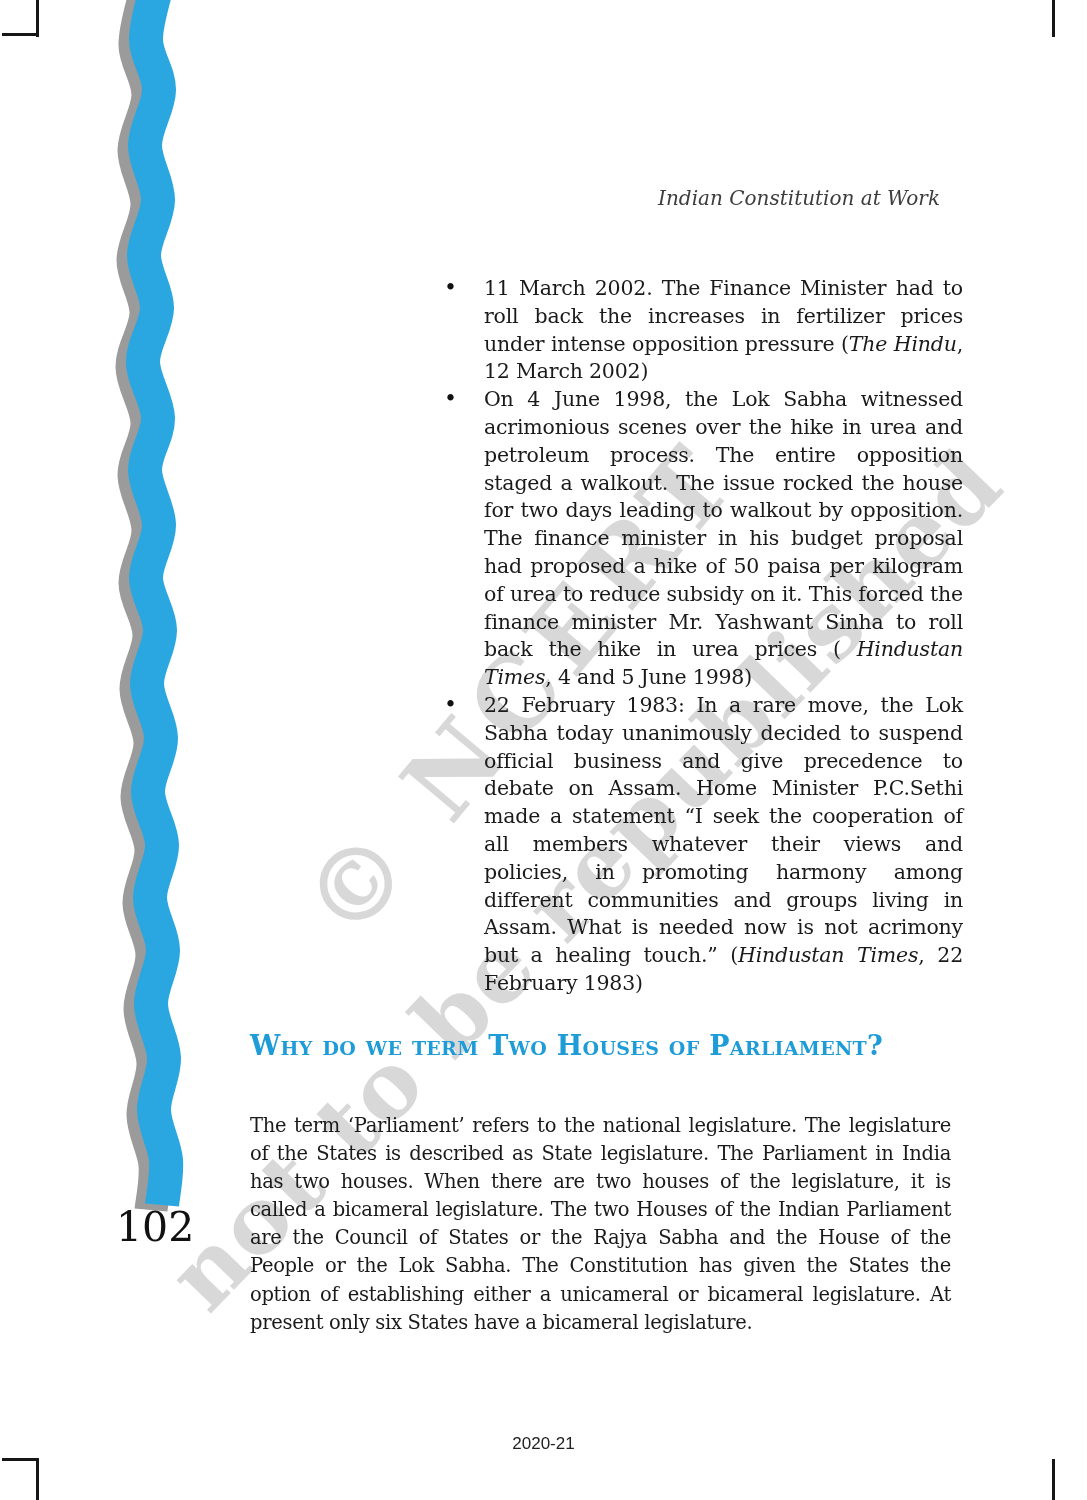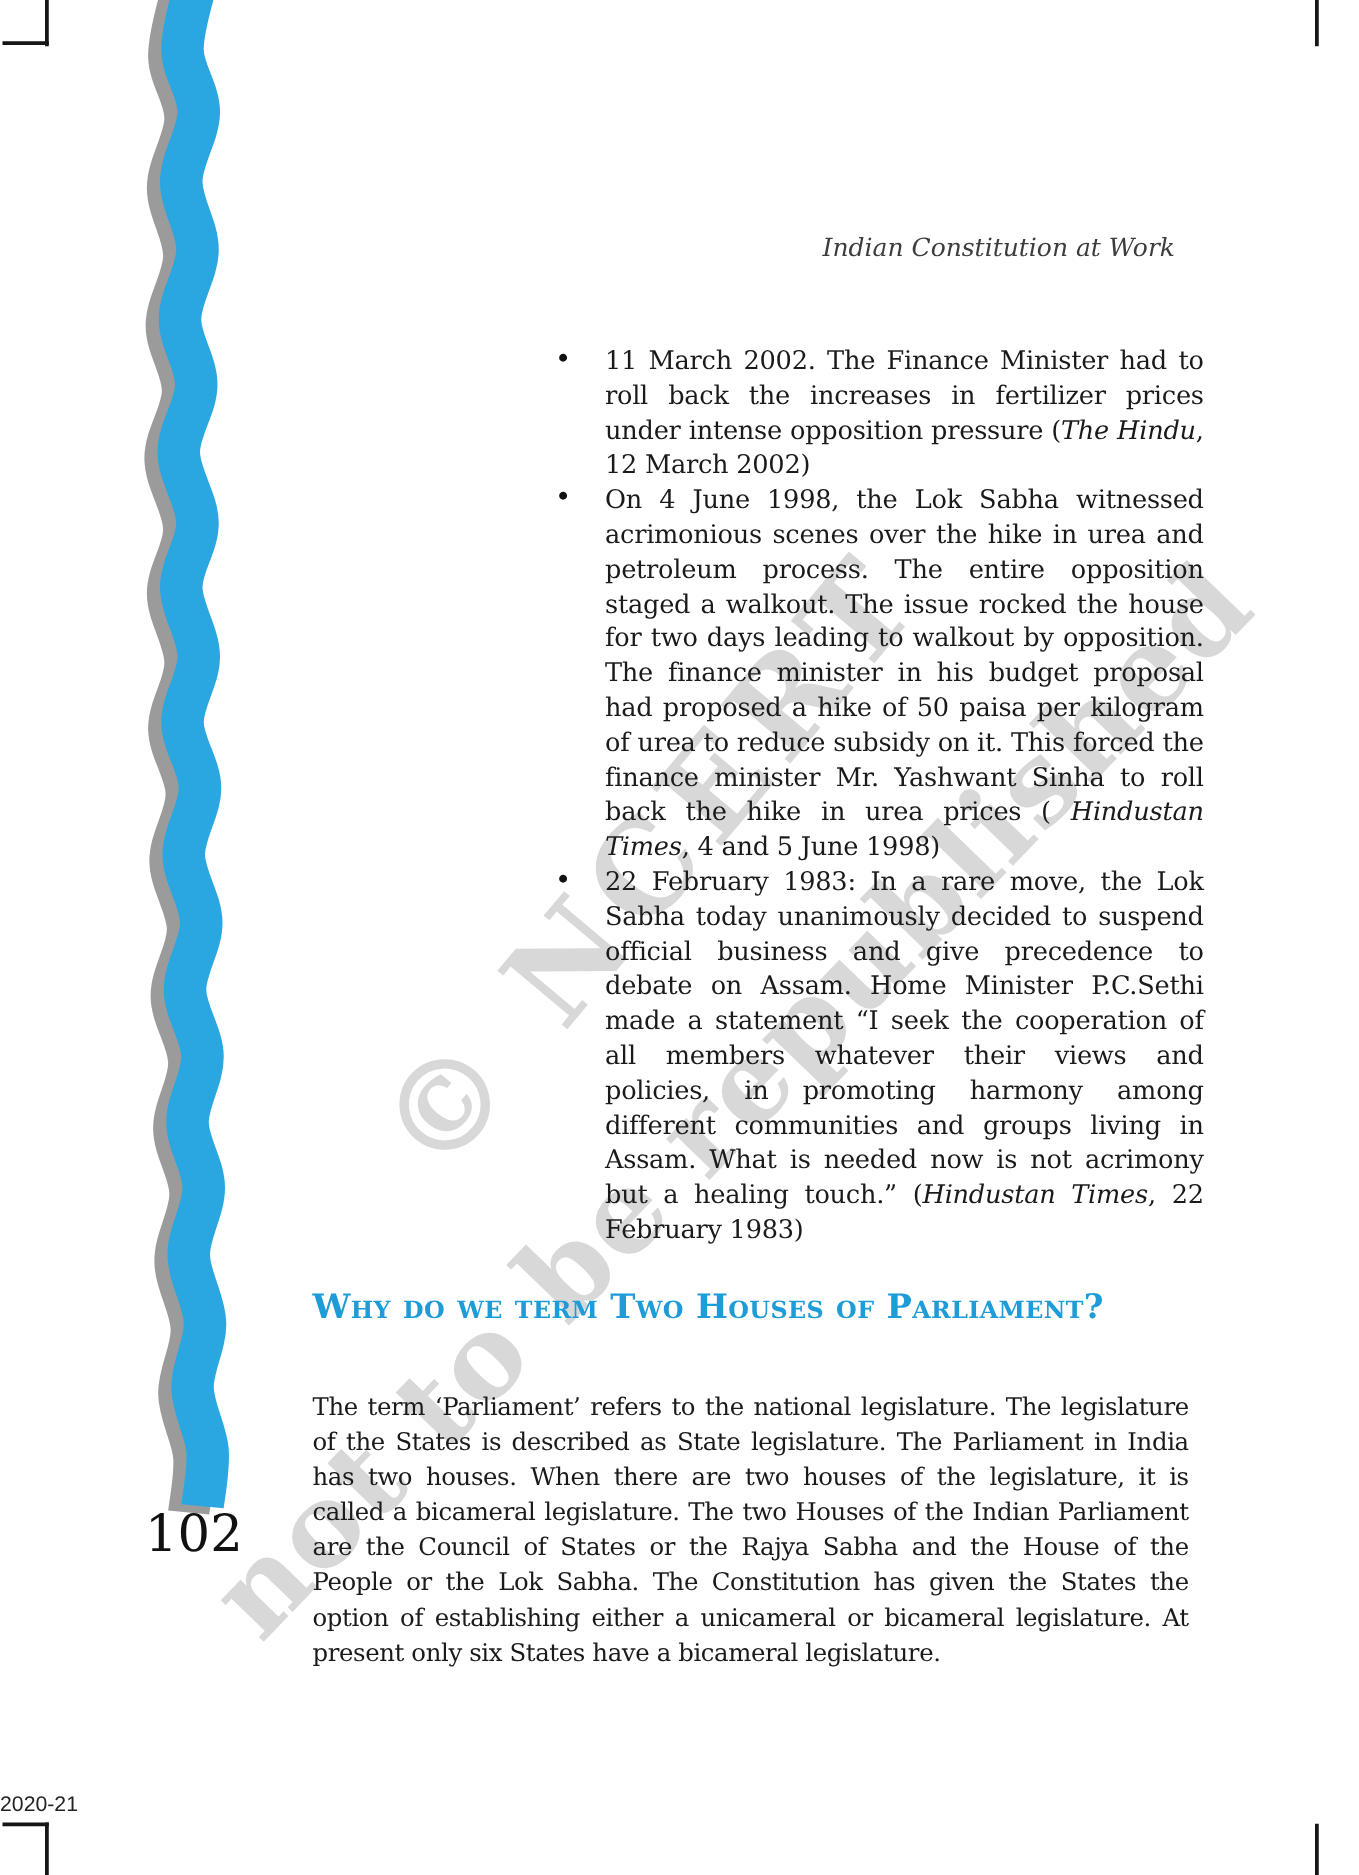--- a/index.html
+++ b/index.html
@@ -47,21 +47,21 @@
                         font-size:22px;color:#111;}
 
   .section-heading{position:absolute;left:250px;top:1030px;width:720px;z-index:2;
                    font-variant:small-caps;font-weight:bold;font-size:27px;
                    color:var(--heading-blue);letter-spacing:0.3px;}
   .body-paragraph{position:absolute;left:250px;top:1072px;width:701px;z-index:2;
                   font-size:19.5px;line-height:28.1px;letter-spacing:-0.3px;
                   text-align:justify;color:var(--text-color);margin-top:40px;}
 
   .page-number{position:absolute;left:116px;top:1203px;font-size:41px;z-index:2;color:#111;}
-  .footer-year{position:absolute;left:0;top:1434px;width:100%;z-index:2;
+  .footer-year{position:absolute;left:0;top:1434px;width:100%;text-align:center;z-index:2;
                font-family:"Liberation Sans", sans-serif;font-size:17px;color:#222;}
 </style>
 </head>
 <body>
 
 <div class="page">
 
   <svg class="ribbon-svg" viewBox="0 0 1087 1500" xmlns="http://www.w3.org/2000/svg" aria-hidden="true">
     <path id="ribbon-shadow" class="ribbon-shadow" transform="translate(-11,5)" d="M157,-15C155.2,-5.8 145.7,22.5 146,40C146.3,57.5 159.2,72.5 159,90C158.8,107.5 145.2,126.7 145,145C144.8,163.3 158.2,181.7 158,200C157.8,218.3 144.2,237.0 144,255C143.8,273.0 157.2,290.2 157,308C156.8,325.8 142.8,343.7 143,362C143.2,380.3 157.7,400.0 158,418C158.3,436.0 144.8,452.2 145,470C145.2,487.8 158.8,507.0 159,525C159.2,543.0 145.8,560.5 146,578C146.2,595.5 159.8,612.3 160,630C160.2,647.7 146.8,666.0 147,684C147.2,702.0 160.8,720.0 161,738C161.2,756.0 147.8,774.2 148,792C148.2,809.8 161.7,827.3 162,845C162.3,862.7 149.8,880.5 150,898C150.2,915.5 162.8,932.3 163,950C163.2,967.7 150.8,986.0 151,1004C151.2,1022.0 163.5,1040.3 164,1058C164.5,1075.7 153.7,1093.0 154,1110C154.3,1127.0 164.7,1144.2 166,1160C167.3,1175.8 162.7,1197.5 162,1205"></path>
     <path id="ribbon-blue" class="ribbon-blue" d="M157,-15C155.2,-5.8 145.7,22.5 146,40C146.3,57.5 159.2,72.5 159,90C158.8,107.5 145.2,126.7 145,145C144.8,163.3 158.2,181.7 158,200C157.8,218.3 144.2,237.0 144,255C143.8,273.0 157.2,290.2 157,308C156.8,325.8 142.8,343.7 143,362C143.2,380.3 157.7,400.0 158,418C158.3,436.0 144.8,452.2 145,470C145.2,487.8 158.8,507.0 159,525C159.2,543.0 145.8,560.5 146,578C146.2,595.5 159.8,612.3 160,630C160.2,647.7 146.8,666.0 147,684C147.2,702.0 160.8,720.0 161,738C161.2,756.0 147.8,774.2 148,792C148.2,809.8 161.7,827.3 162,845C162.3,862.7 149.8,880.5 150,898C150.2,915.5 162.8,932.3 163,950C163.2,967.7 150.8,986.0 151,1004C151.2,1022.0 163.5,1040.3 164,1058C164.5,1075.7 153.7,1093.0 154,1110C154.3,1127.0 164.7,1144.2 166,1160C167.3,1175.8 162.7,1197.5 162,1205"></path>

